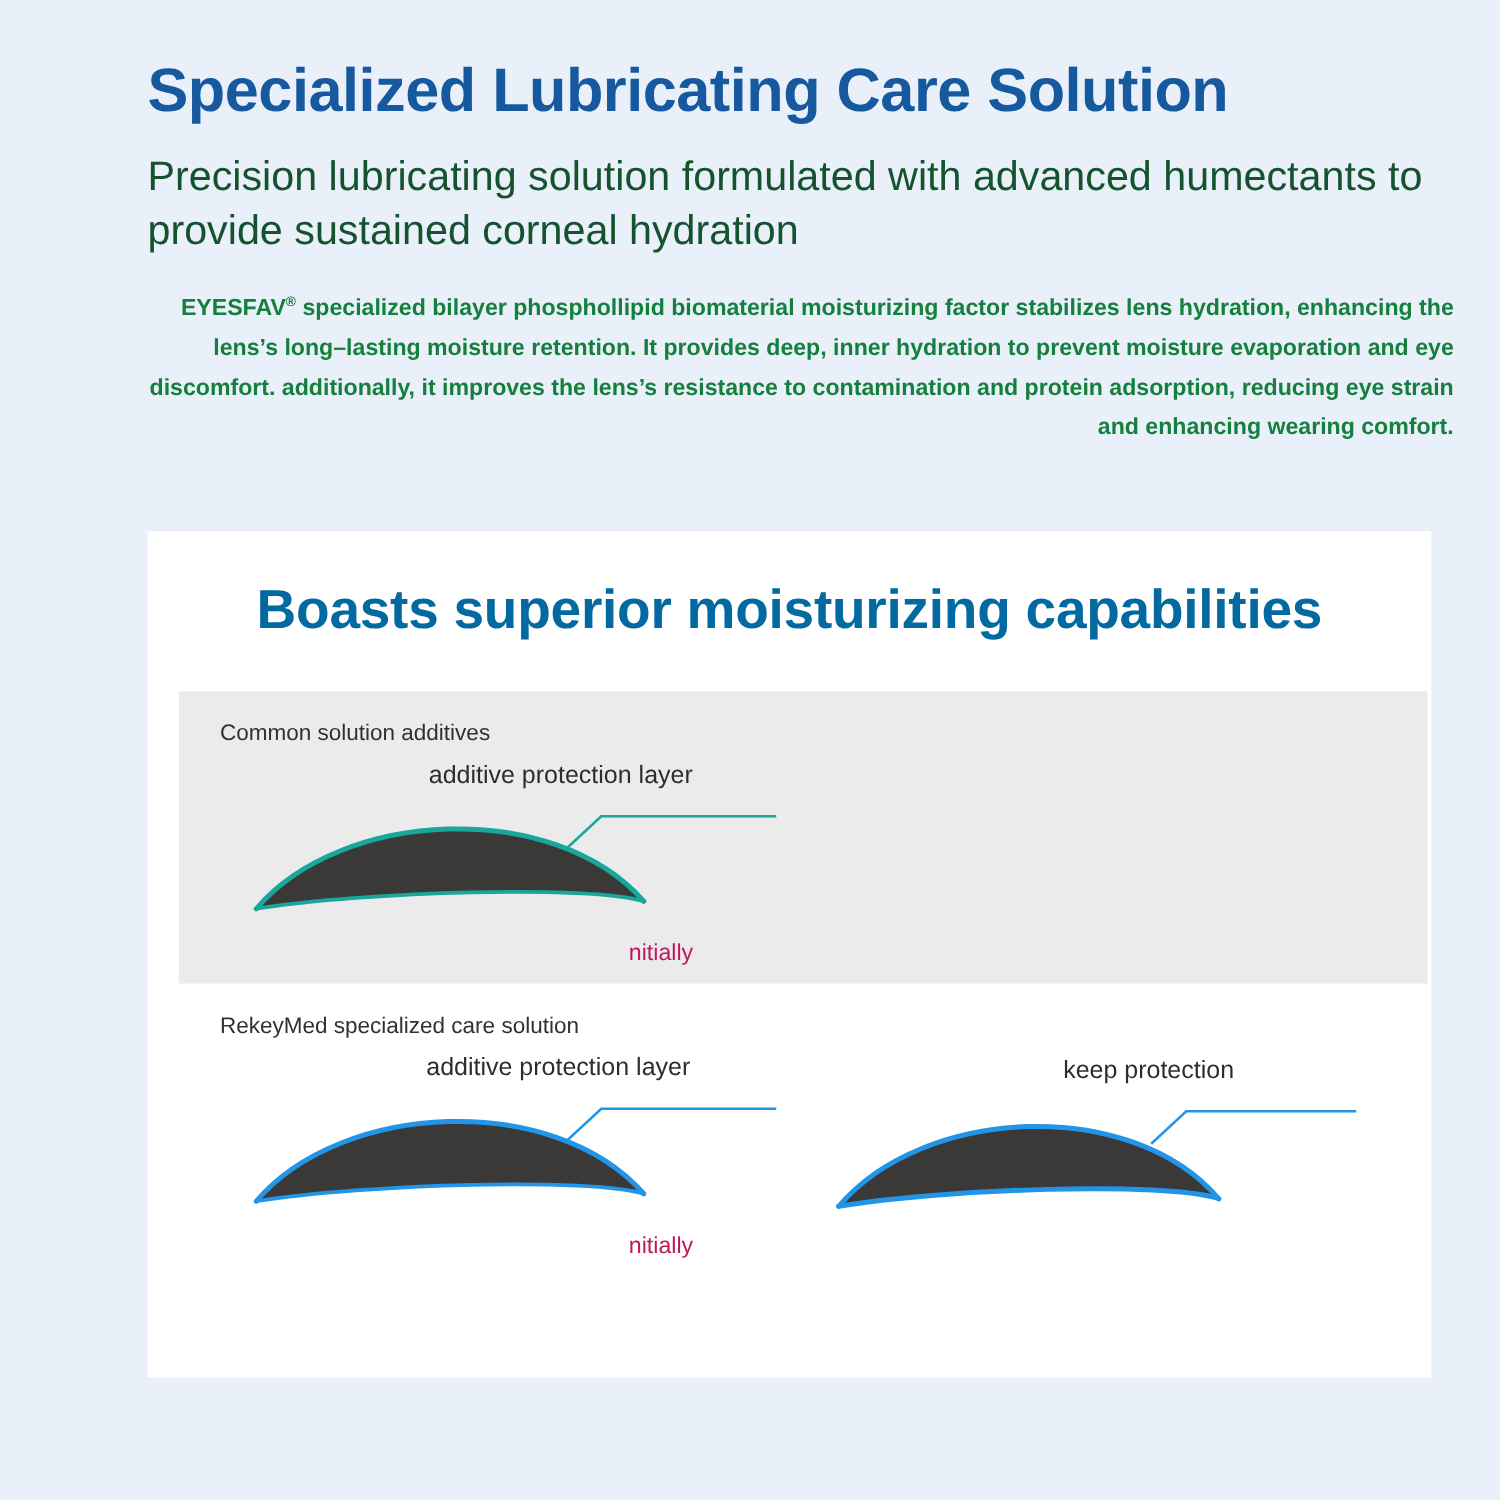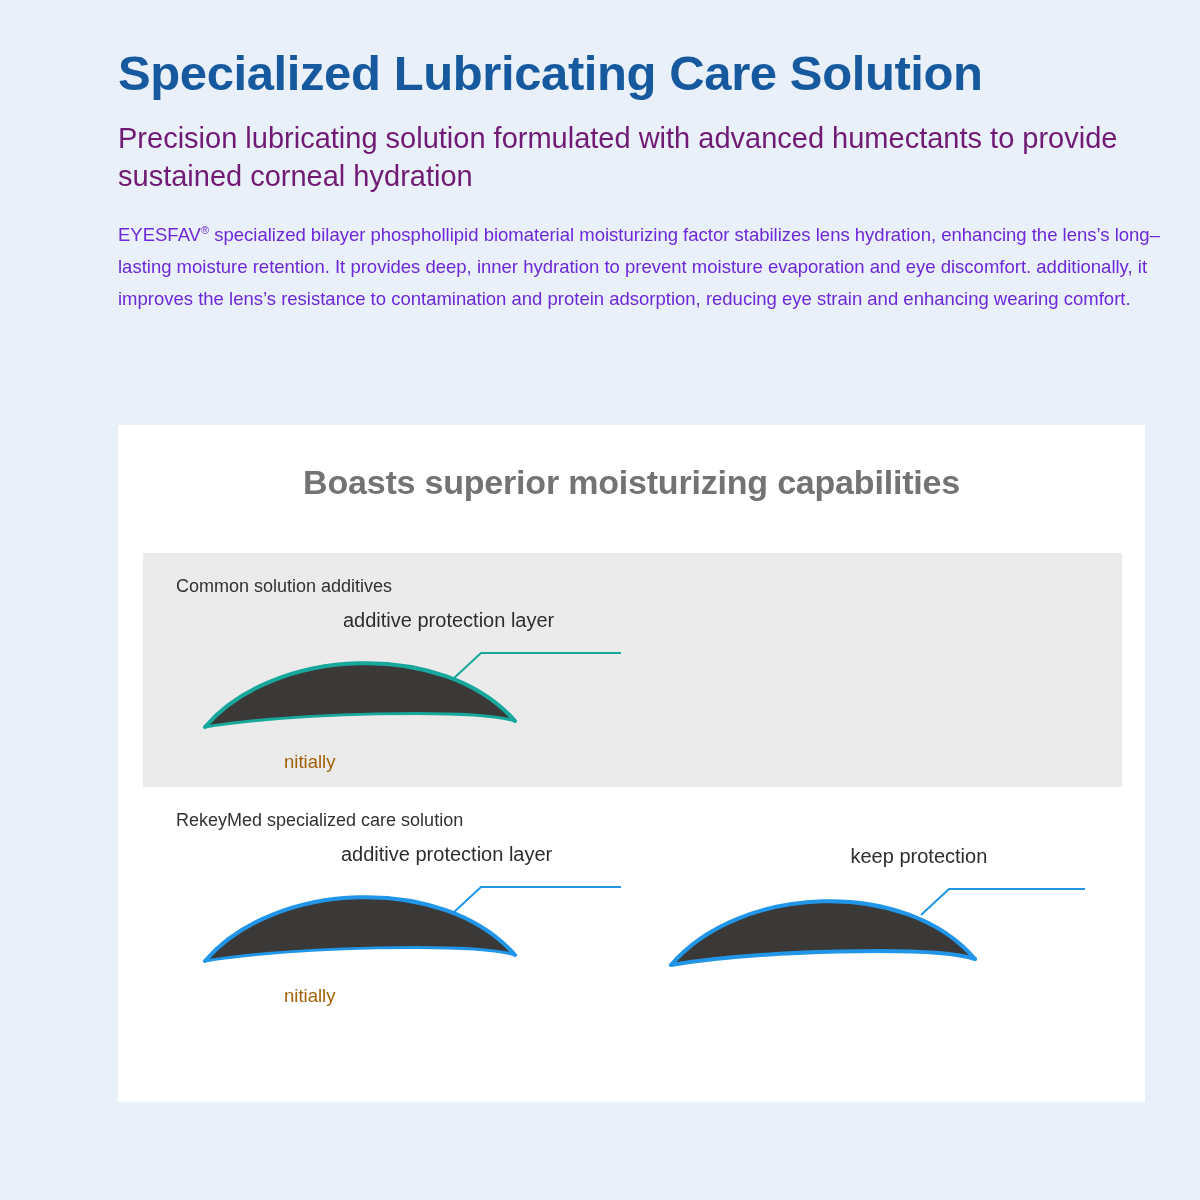--- a/index.html
+++ b/index.html
@@ -14,58 +14,58 @@
 
   
   .header{position:absolute;left:88px;top:46px;width:1060px;}
   .title{
     font-size:49px;font-weight:bold;color:#17599e;
     letter-spacing:-0.4px;line-height:1.12;margin:0;
     white-space:nowrap;
   }
   .subtitle{
     margin:0;padding-top:18px;
-    font-size:29px;color:#701a75;line-height:1.32;
+    font-size:33px;color:#14532d;line-height:1.32;
     font-weight:400;max-width:1058px;
   }
   .body-copy{
     margin:0;padding-top:24px;
-    font-size:18.5px;color:#6d28d9;line-height:1.72;
-    max-width:1045px;font-weight:400;
+    font-size:18.5px;color:#15803d;line-height:1.72;
+    max-width:1045px;font-weight:700;text-align:right;
   }
   .body-copy sup{font-size:11px;vertical-align:super;line-height:0;}
 
   
   .card{
     position:absolute;left:88px;top:425px;
     width:1027px;height:677px;background:#ffffff;
   }
   .card-heading{
     position:absolute;left:0;top:38px;width:100%;
-    text-align:center;font-size:34px;font-weight:bold;
-    color:#737373;letter-spacing:-0.2px;
+    text-align:center;font-size:44px;font-weight:bold;
+    color:#0369a1;letter-spacing:-0.2px;
   }
 
   
-  .row{position:absolute;left:25px;width:979px;height:234px;}
+  .row{position:absolute;left:25px;width:979px;height:234px;padding-left:20px;}
   .row-common{top:128px;background:#ebebeb;}
   .row-rekey{top:362px;background:#ffffff;}
   .row-label{
     position:absolute;left:33px;top:23px;
     font-size:18px;color:#2f3133;font-weight:400;
   }
   .panels{
     position:absolute;left:0;top:48px;width:979px;height:186px;
     display:flex;
   }
   .panel{width:50%;position:relative;}
   .panel svg{position:absolute;left:0;top:0;}
   .caption{
     position:absolute;width:100%;top:150px;
-    text-align:center;font-size:18.5px;color:#a16207;
+    text-align:right;font-size:18.5px;color:#be185d;
   }
   .caption.left-cap{left:-78px;}
   .caption.right-cap{left:-47px;}
   .callout{
     position:absolute;font-size:20px;color:#2b2d30;white-space:nowrap;
   }
 </style>
 </head>
 <body>
 

